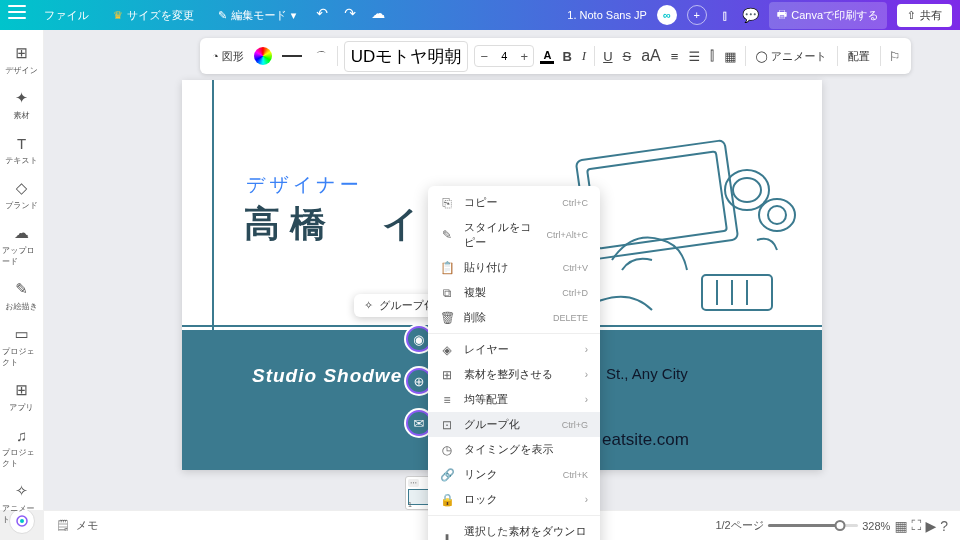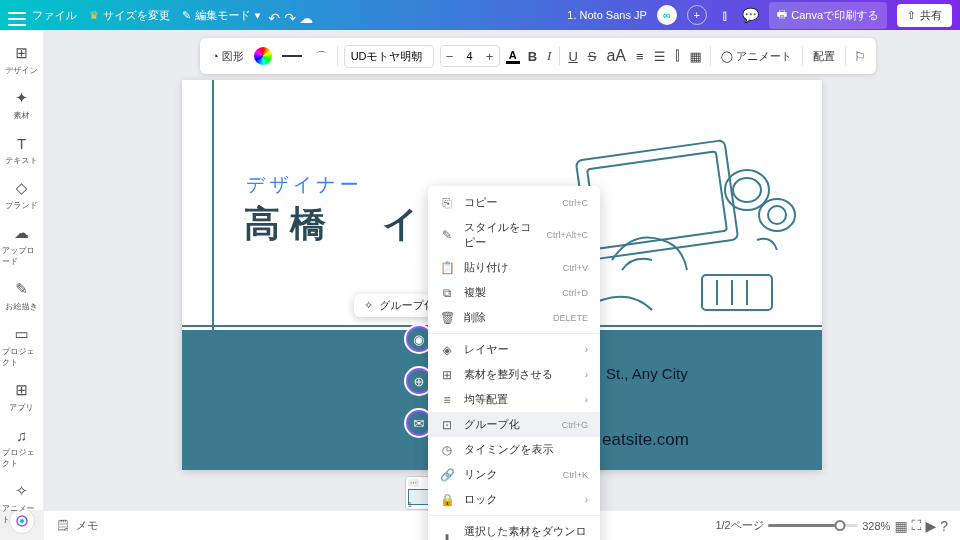--- a/index.html
+++ b/index.html
@@ -1,36 +1,36 @@
 <!DOCTYPE html>
 <html><head>
 <meta charset="utf-8">
 <style>
 * { margin: 0; padding: 0; box-sizing: border-box; font-family: -apple-system, BlinkMacSystemFont, "Segoe UI", sans-serif; }
 body { width: 960px; height: 540px; overflow: hidden; background: #f0f0f0; position: relative; }
 
 .header { height: 30px; background: linear-gradient(90deg, #00c4cc 0%, #7d2ae8 100%); display: flex; align-items: center; padding: 0 8px; color: white; font-size: 11px; }
-.header-left { display: flex; align-items: flex-end; gap: 0; }
+.header-left { display: flex; align-items: flex-start; gap: 12px; }
 .header-right { margin-left: auto; display: flex; align-items: center; gap: 10px; }
 .menu-icon { width: 18px; height: 14px; display: flex; flex-direction: column; justify-content: space-between; cursor: pointer; }
 .menu-icon span { height: 2px; background: white; border-radius: 1px; }
 .hdr-btn { cursor: pointer; padding: 3px 6px; border-radius: 4px; display: flex; align-items: center; gap: 4px; }
 .crown { color: #ffc633; }
 .hdr-icon { width: 16px; height: 16px; display: flex; align-items: center; justify-content: center; cursor: pointer; font-size: 14px; }
 .avatar-circle { width: 20px; height: 20px; border-radius: 50%; background: #fff; color: #00c4cc; display: flex; align-items: center; justify-content: center; font-size: 11px; font-weight: bold; border: 1px solid rgba(255,255,255,0.5); }
 .plus-btn { width: 20px; height: 20px; border-radius: 50%; border: 1px solid rgba(255,255,255,0.6); display: flex; align-items: center; justify-content: center; cursor: pointer; }
 .share-btn { background: white; color: #333; padding: 4px 10px; border-radius: 4px; cursor: pointer; display: flex; align-items: center; gap: 4px; font-weight: 500; }
 .print-btn { background: rgba(255,255,255,0.2); padding: 4px 8px; border-radius: 4px; cursor: pointer; display: flex; align-items: center; gap: 4px; }
 
 .toolbar { position: absolute; top: 38px; left: 200px; height: 36px; background: white; border-radius: 6px; box-shadow: 0 1px 4px rgba(0,0,0,0.15); display: flex; align-items: center; padding: 0 8px; gap: 6px; z-index: 5; font-size: 11px; }
 .tb-item { display: flex; align-items: center; gap: 3px; cursor: pointer; padding: 2px 4px; border-radius: 3px; color: #333; }
 .tb-sep { width: 1px; height: 20px; background: #e0e0e0; }
 .color-wheel { width: 18px; height: 18px; border-radius: 50%; background: conic-gradient(red, yellow, lime, cyan, blue, magenta, red); cursor: pointer; }
 .line-sample { width: 20px; height: 2px; background: #333; }
-.font-select { border: 1px solid #ddd; border-radius: 4px; padding: 3px 6px; font-size: 11px; min-width: 90px; cursor: pointer; }
+.font-select { border: 1px solid #ddd; border-radius: 4px; padding: 3px 6px; font-size: 17px; min-width: 90px; cursor: pointer; }
 .font-size-ctrl { display: flex; align-items: center; border: 1px solid #ddd; border-radius: 4px; }
 .font-size-ctrl button { width: 18px; height: 20px; border: none; background: none; cursor: pointer; font-size: 13px; color: #555; }
 .font-size-ctrl span { width: 22px; text-align: center; font-size: 11px; }
 .text-color { display: flex; flex-direction: column; align-items: center; cursor: pointer; }
 .text-color-bar { width: 14px; height: 3px; background: #000; }
 .tb-icon { font-size: 13px; cursor: pointer; color: #444; padding: 2px; }
 
 .sidebar { position: absolute; left: 0; top: 30px; width: 44px; height: 480px; background: white; border-right: 1px solid #eee; display: flex; flex-direction: column; align-items: center; padding-top: 8px; gap: 2px; font-size: 8px; z-index: 3; }
 .sb-item { display: flex; flex-direction: column; align-items: center; gap: 2px; cursor: pointer; padding: 5px 2px; color: #555; width: 100%; }
 .sb-icon { width: 20px; height: 20px; display: flex; align-items: center; justify-content: center; font-size: 15px; }
@@ -225,20 +225,21 @@
             <ellipse cx="45" cy="150" rx="24" ry="10"></ellipse>
         <path d="M 30 175 q 20 15 50 5 q 30 -10 50 10"></path>
         <rect x="180" y="155" width="70" height="35" rx="4"></rect>
         <line x1="195" y1="160" x2="195" y2="185"></line>
             <line x1="210" y1="160" x2="210" y2="185"></line>
             <line x1="225" y1="160" x2="225" y2="185"></line>
       </g>
         </svg>
     </div>
     <div class="bottom-band">
+      <div class="studio-text">Studio Shodwe</div>
       <div class="addr-text">St., Any City</div>
       <div class="site-text">eatsite.com</div>
     </div>
   </div>
 </div>
 
 <div class="selected-icons">
   <div class="sel-icon">◉</div>
   <div class="sel-icon">⊕</div>
   <div class="sel-icon">✉</div>

